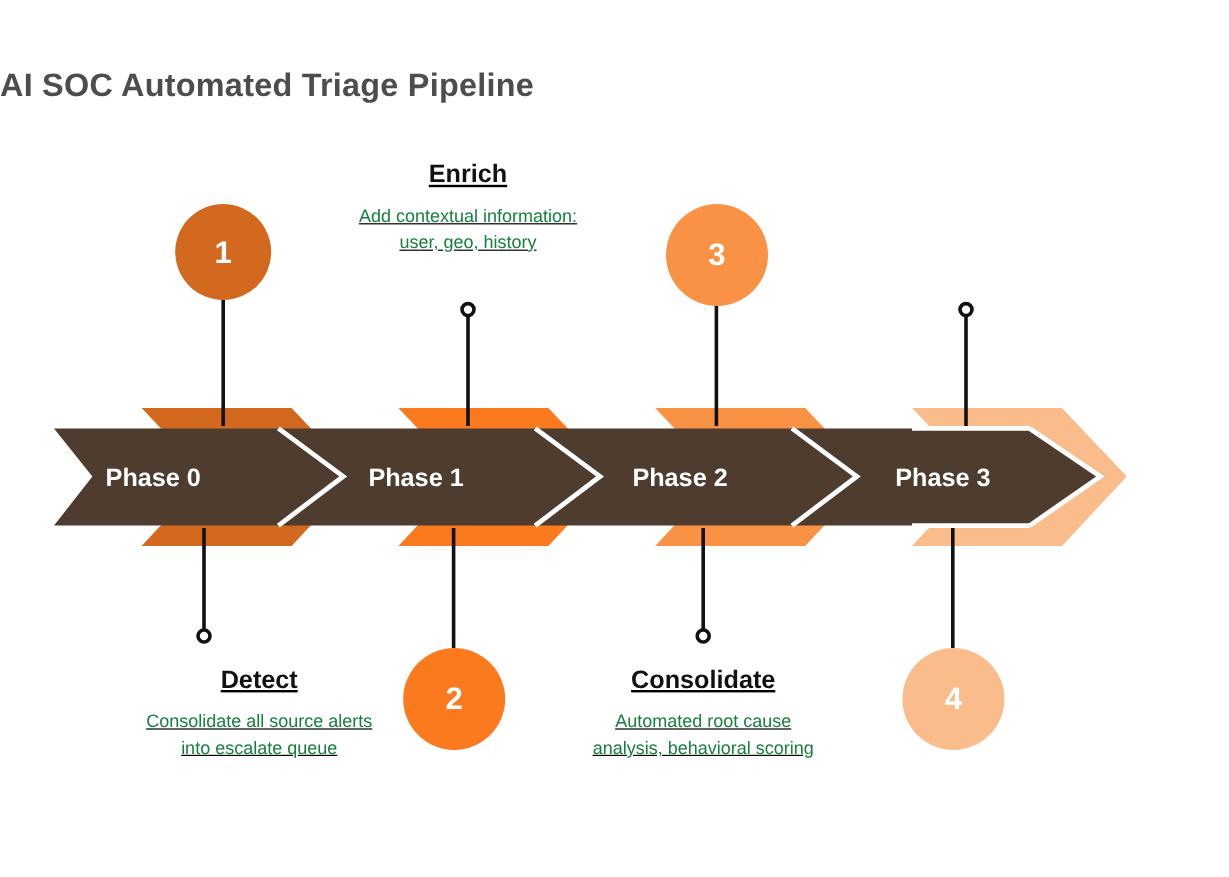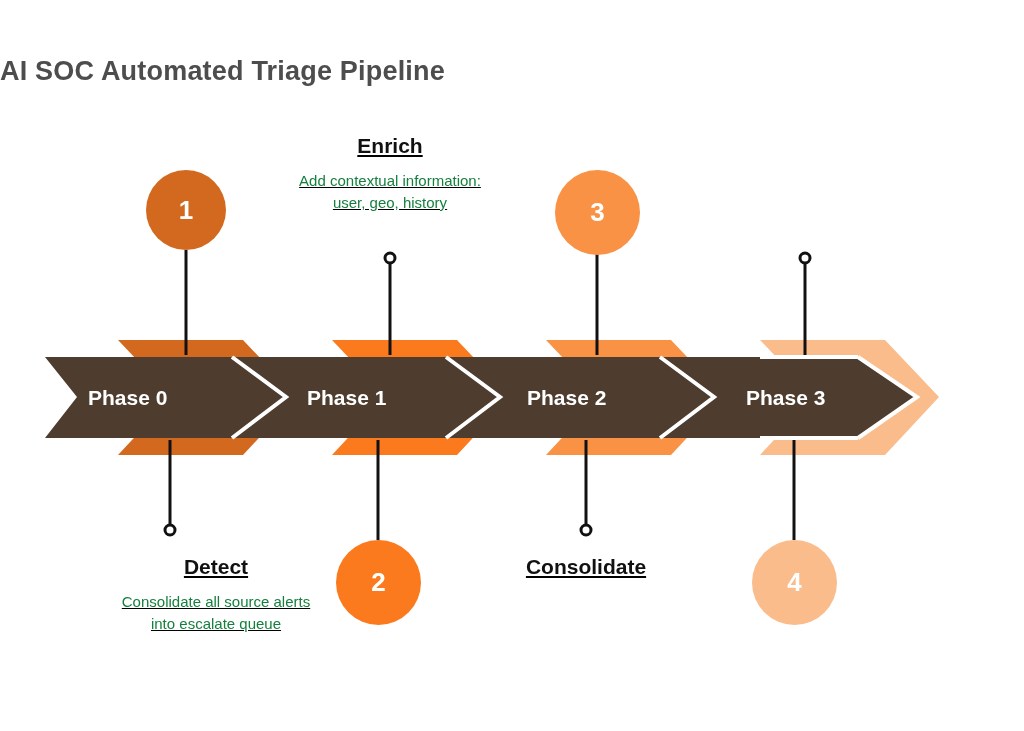--- a/index.html
+++ b/index.html
@@ -138,18 +138,19 @@
     <div class="label-desc">Consolidate all source alerts into escalate queue</div>
   </div>
 
   <div class="label-block" style="left:296px; top:133px; width:188px;">
     <div class="label-head">Enrich</div>
     <div class="label-desc">Add contextual information: user, geo, history</div>
   </div>
 
   <div class="label-block" style="left:486px; top:554px; width:200px;">
     <div class="label-head">Consolidate</div>
+    <div class="label-desc">Automated root cause analysis, behavioral scoring</div>
   </div>
 
   <div class="label-block" style="left:705px; top:133px; width:200px;">
   </div>
 
 </div>
 
 </body></html>

